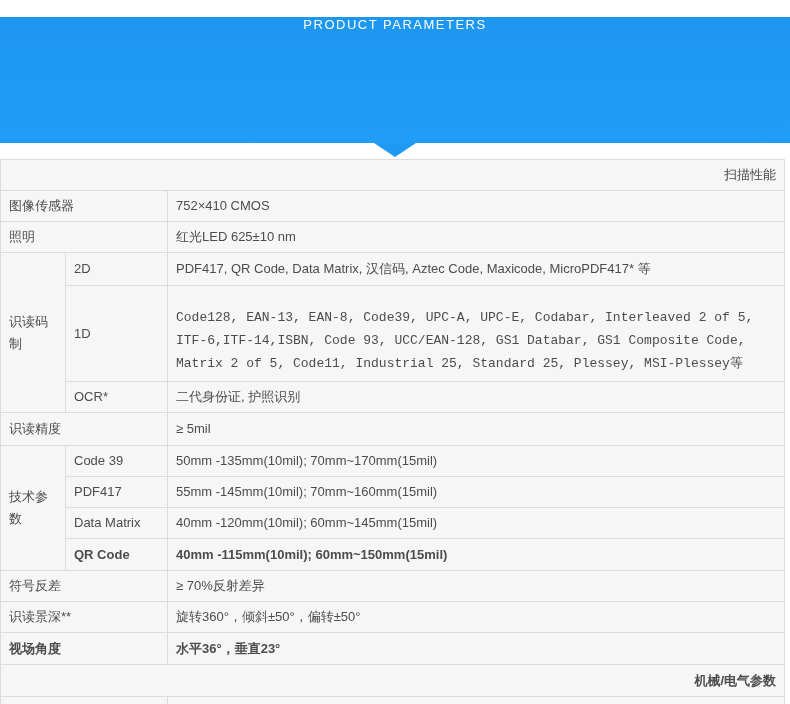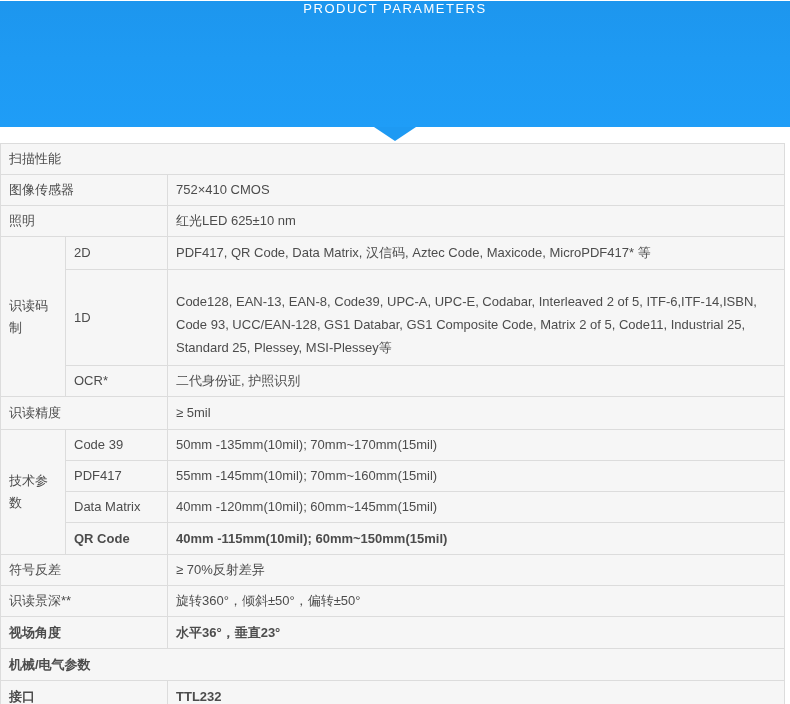--- a/index.html
+++ b/index.html
@@ -20,21 +20,21 @@
   }
   .hero-title {
     padding-top:26px;
     font-size:50px;
     line-height:56px;
     font-weight:400;
     letter-spacing:5px;
     color:#ffffff;
   }
   .hero-subtitle {
-    margin-top:1px;
+    margin-top:17px;
     font-size:13px;
     letter-spacing:1.5px;
     color:#fdfeff;
     font-weight:400;
   }
   .pointer-row {
     height:16px;
     position:relative;
     background:#ffffff;
   }
@@ -57,30 +57,30 @@
     color:#4c4c4c;
   }
   table.spec td {
     border:1px solid #dcdcdc;
     vertical-align:middle;
     padding:4px 8px;
     line-height:22px;
     overflow:hidden;
     white-space:normal;
   }
-  td.section   { height:28px; padding-left:13px; }
+  td.section   { height:28px; padding-left:13px;text-align:right; }
   td.lbl       { height:30px; padding-left:13px;margin-top:28px; }
   td.glbl      { padding-left:13px; }
   td.sub       { padding-left:7px; }
   td.val       { padding-left:8px; }
   tr.h30 td  { height:30px; }
   tr.h32 td  { height:32px;font-weight:bold; }
   tr.h33 td  { height:33px; }
   tr.h70 td  { height:70px; }
-  td.val.multiline { line-height:23px; padding-top:20px; padding-bottom:6px; }
+  td.val.multiline { line-height:23px; padding-top:20px; padding-bottom:6px;font-family:Liberation Mono, monospace; }
 </style>
 </head>
 <body>
 
 <div class="page">
 
   <div class="hero">
     <div class="hero-subtitle">PRODUCT PARAMETERS</div>
   </div>
   <div class="pointer-row">

